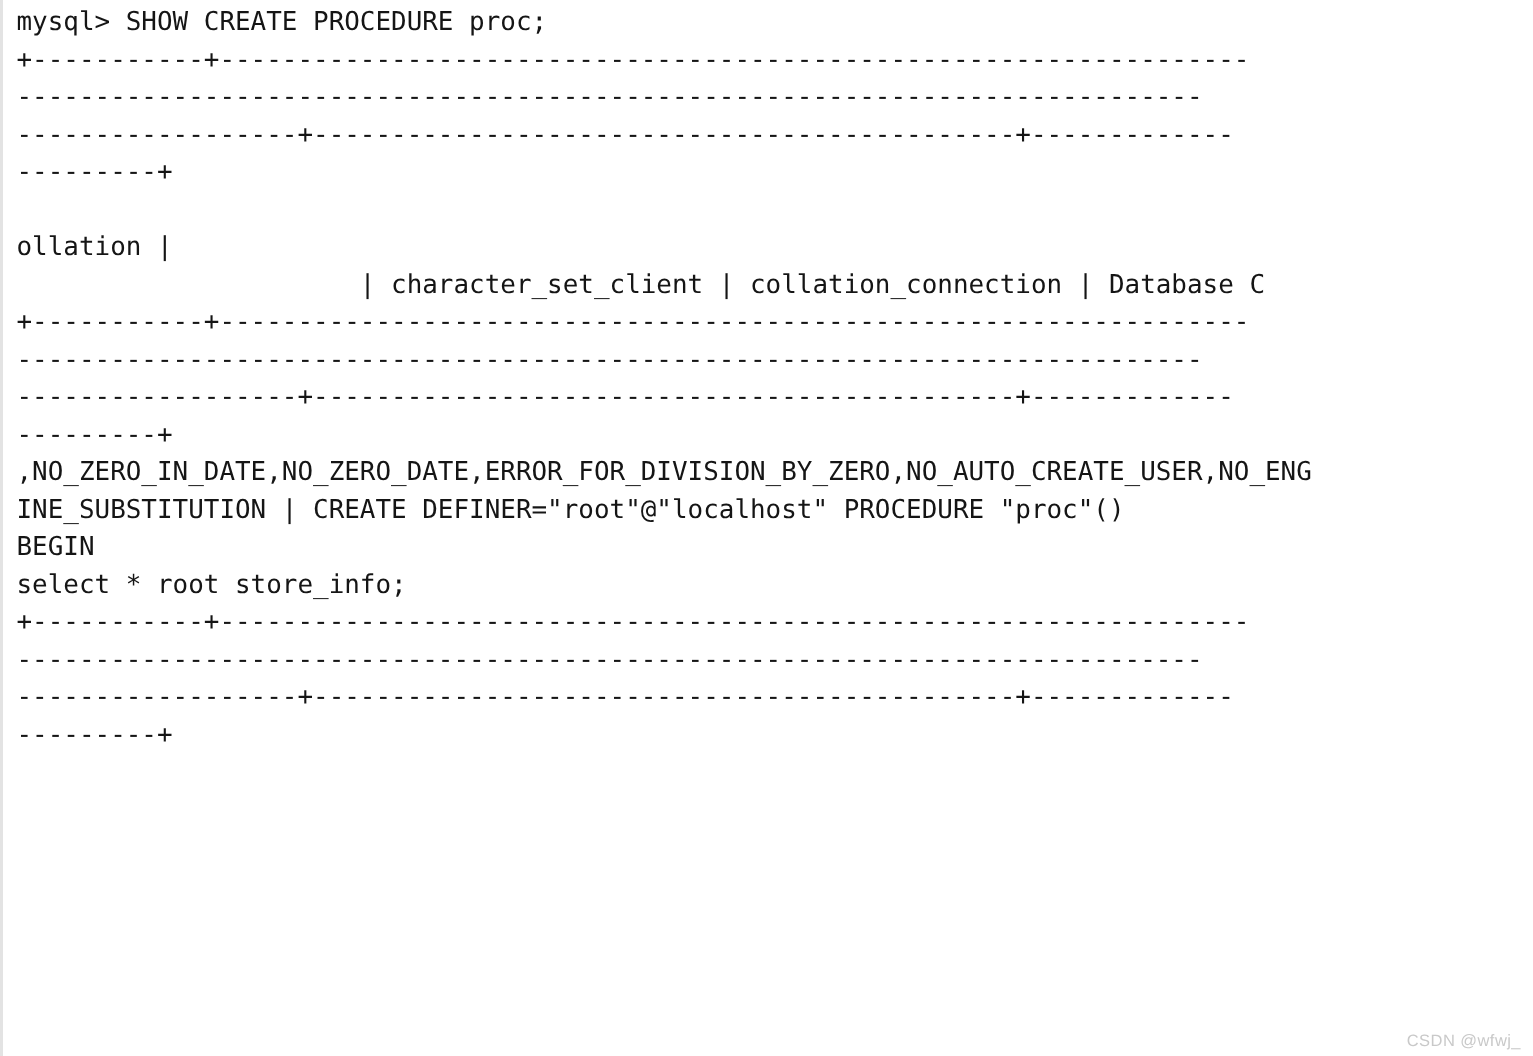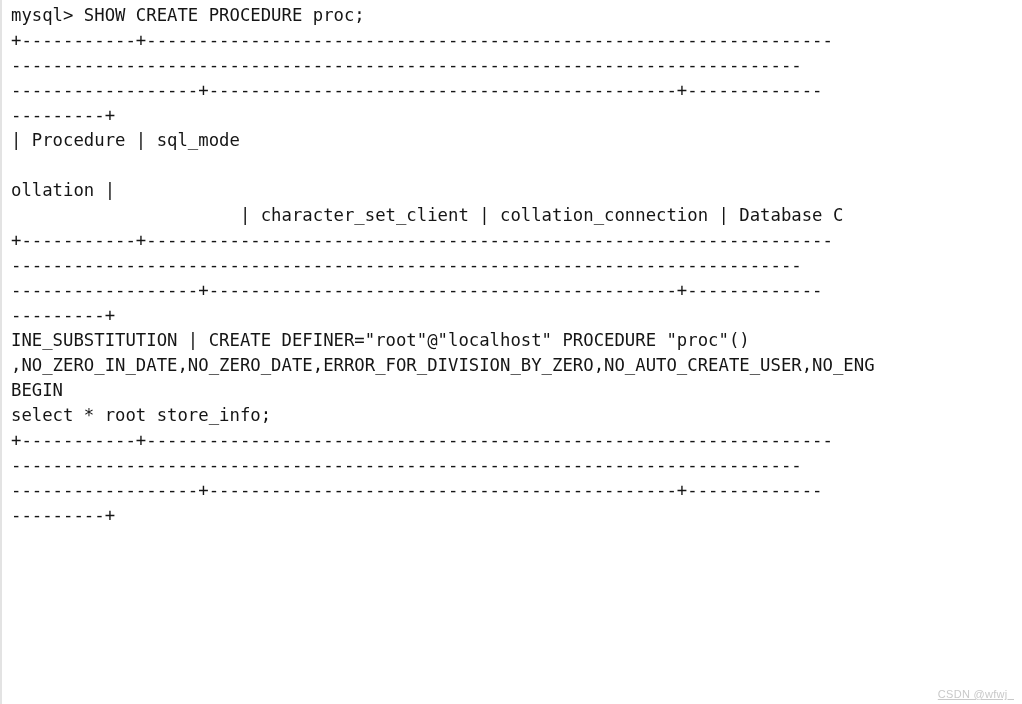--- a/index.html
+++ b/index.html
@@ -36,43 +36,41 @@
   }
   #watermark {
     position: absolute;
     right: 8px;
     bottom: 4px;
     font-family: "Liberation Sans", sans-serif;
     font-size: 11px;
     color: #c9c9c9;
     letter-spacing: 0.3px;
     white-space: pre;
-    text-decoration: underline;
   }
 </style>
 </head>
 <body>
 
 <div id="terminal">
 
   <span class="line">mysql&gt; SHOW CREATE PROCEDURE proc;</span>
   <span class="line">+-----------+------------------------------------------------------------------</span>
   <span class="line">----------------------------------------------------------------------------</span>
   <span class="line">------------------+---------------------------------------------+-------------</span>
   <span class="line">---------+</span>
-  <span class="line">| Procedure | sql_mode</span>
   <span class="line"></span>
   <span class="line">ollation |</span>
   <span class="line">                      | character_set_client | collation_connection | Database C</span>
   <span class="line">+-----------+------------------------------------------------------------------</span>
   <span class="line">----------------------------------------------------------------------------</span>
   <span class="line">------------------+---------------------------------------------+-------------</span>
   <span class="line">---------+</span>
+  <span class="line">,NO_ZERO_IN_DATE,NO_ZERO_DATE,ERROR_FOR_DIVISION_BY_ZERO,NO_AUTO_CREATE_USER,NO_ENG</span>
   <span class="line">INE_SUBSTITUTION | CREATE DEFINER="root"@"localhost" PROCEDURE "proc"()</span>
-  <span class="line">,NO_ZERO_IN_DATE,NO_ZERO_DATE,ERROR_FOR_DIVISION_BY_ZERO,NO_AUTO_CREATE_USER,NO_ENG</span>
   <span class="line">BEGIN</span>
   <span class="line">select * root store_info;</span>
   <span class="line">+-----------+------------------------------------------------------------------</span>
   <span class="line">----------------------------------------------------------------------------</span>
   <span class="line">------------------+---------------------------------------------+-------------</span>
   <span class="line">---------+</span>
 
   <div id="watermark">CSDN @wfwj_</div>
 </div>
 

